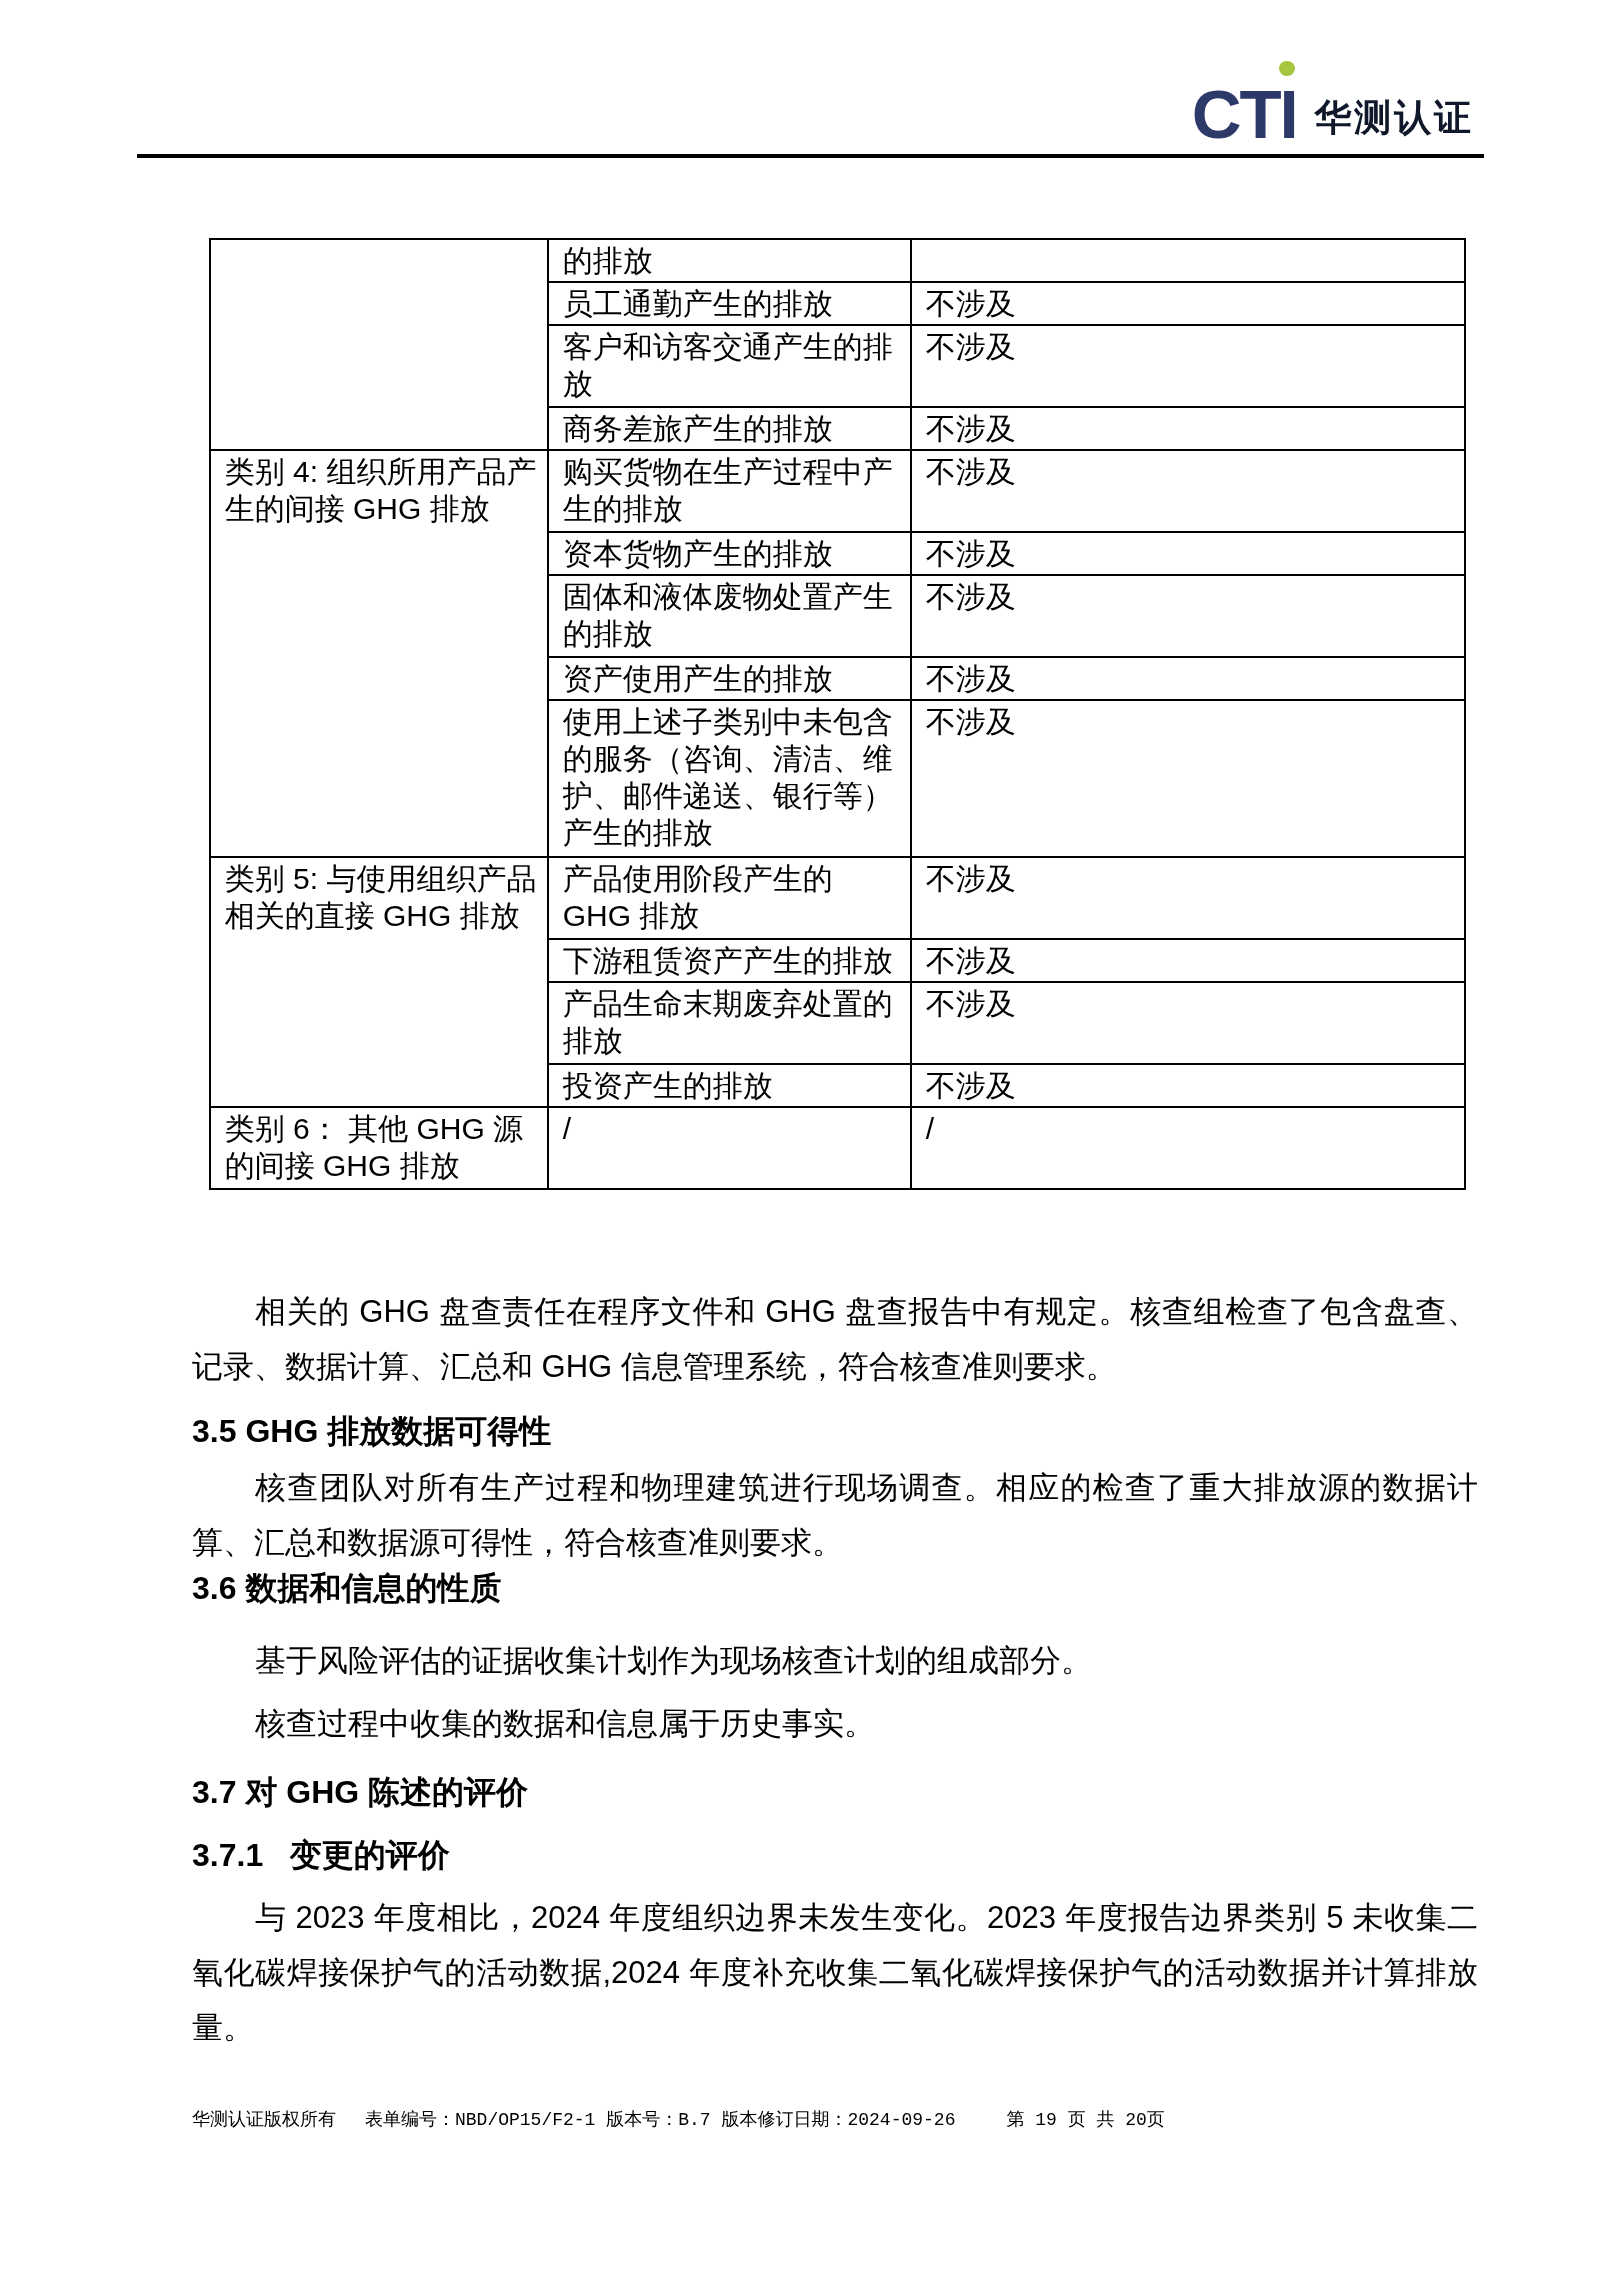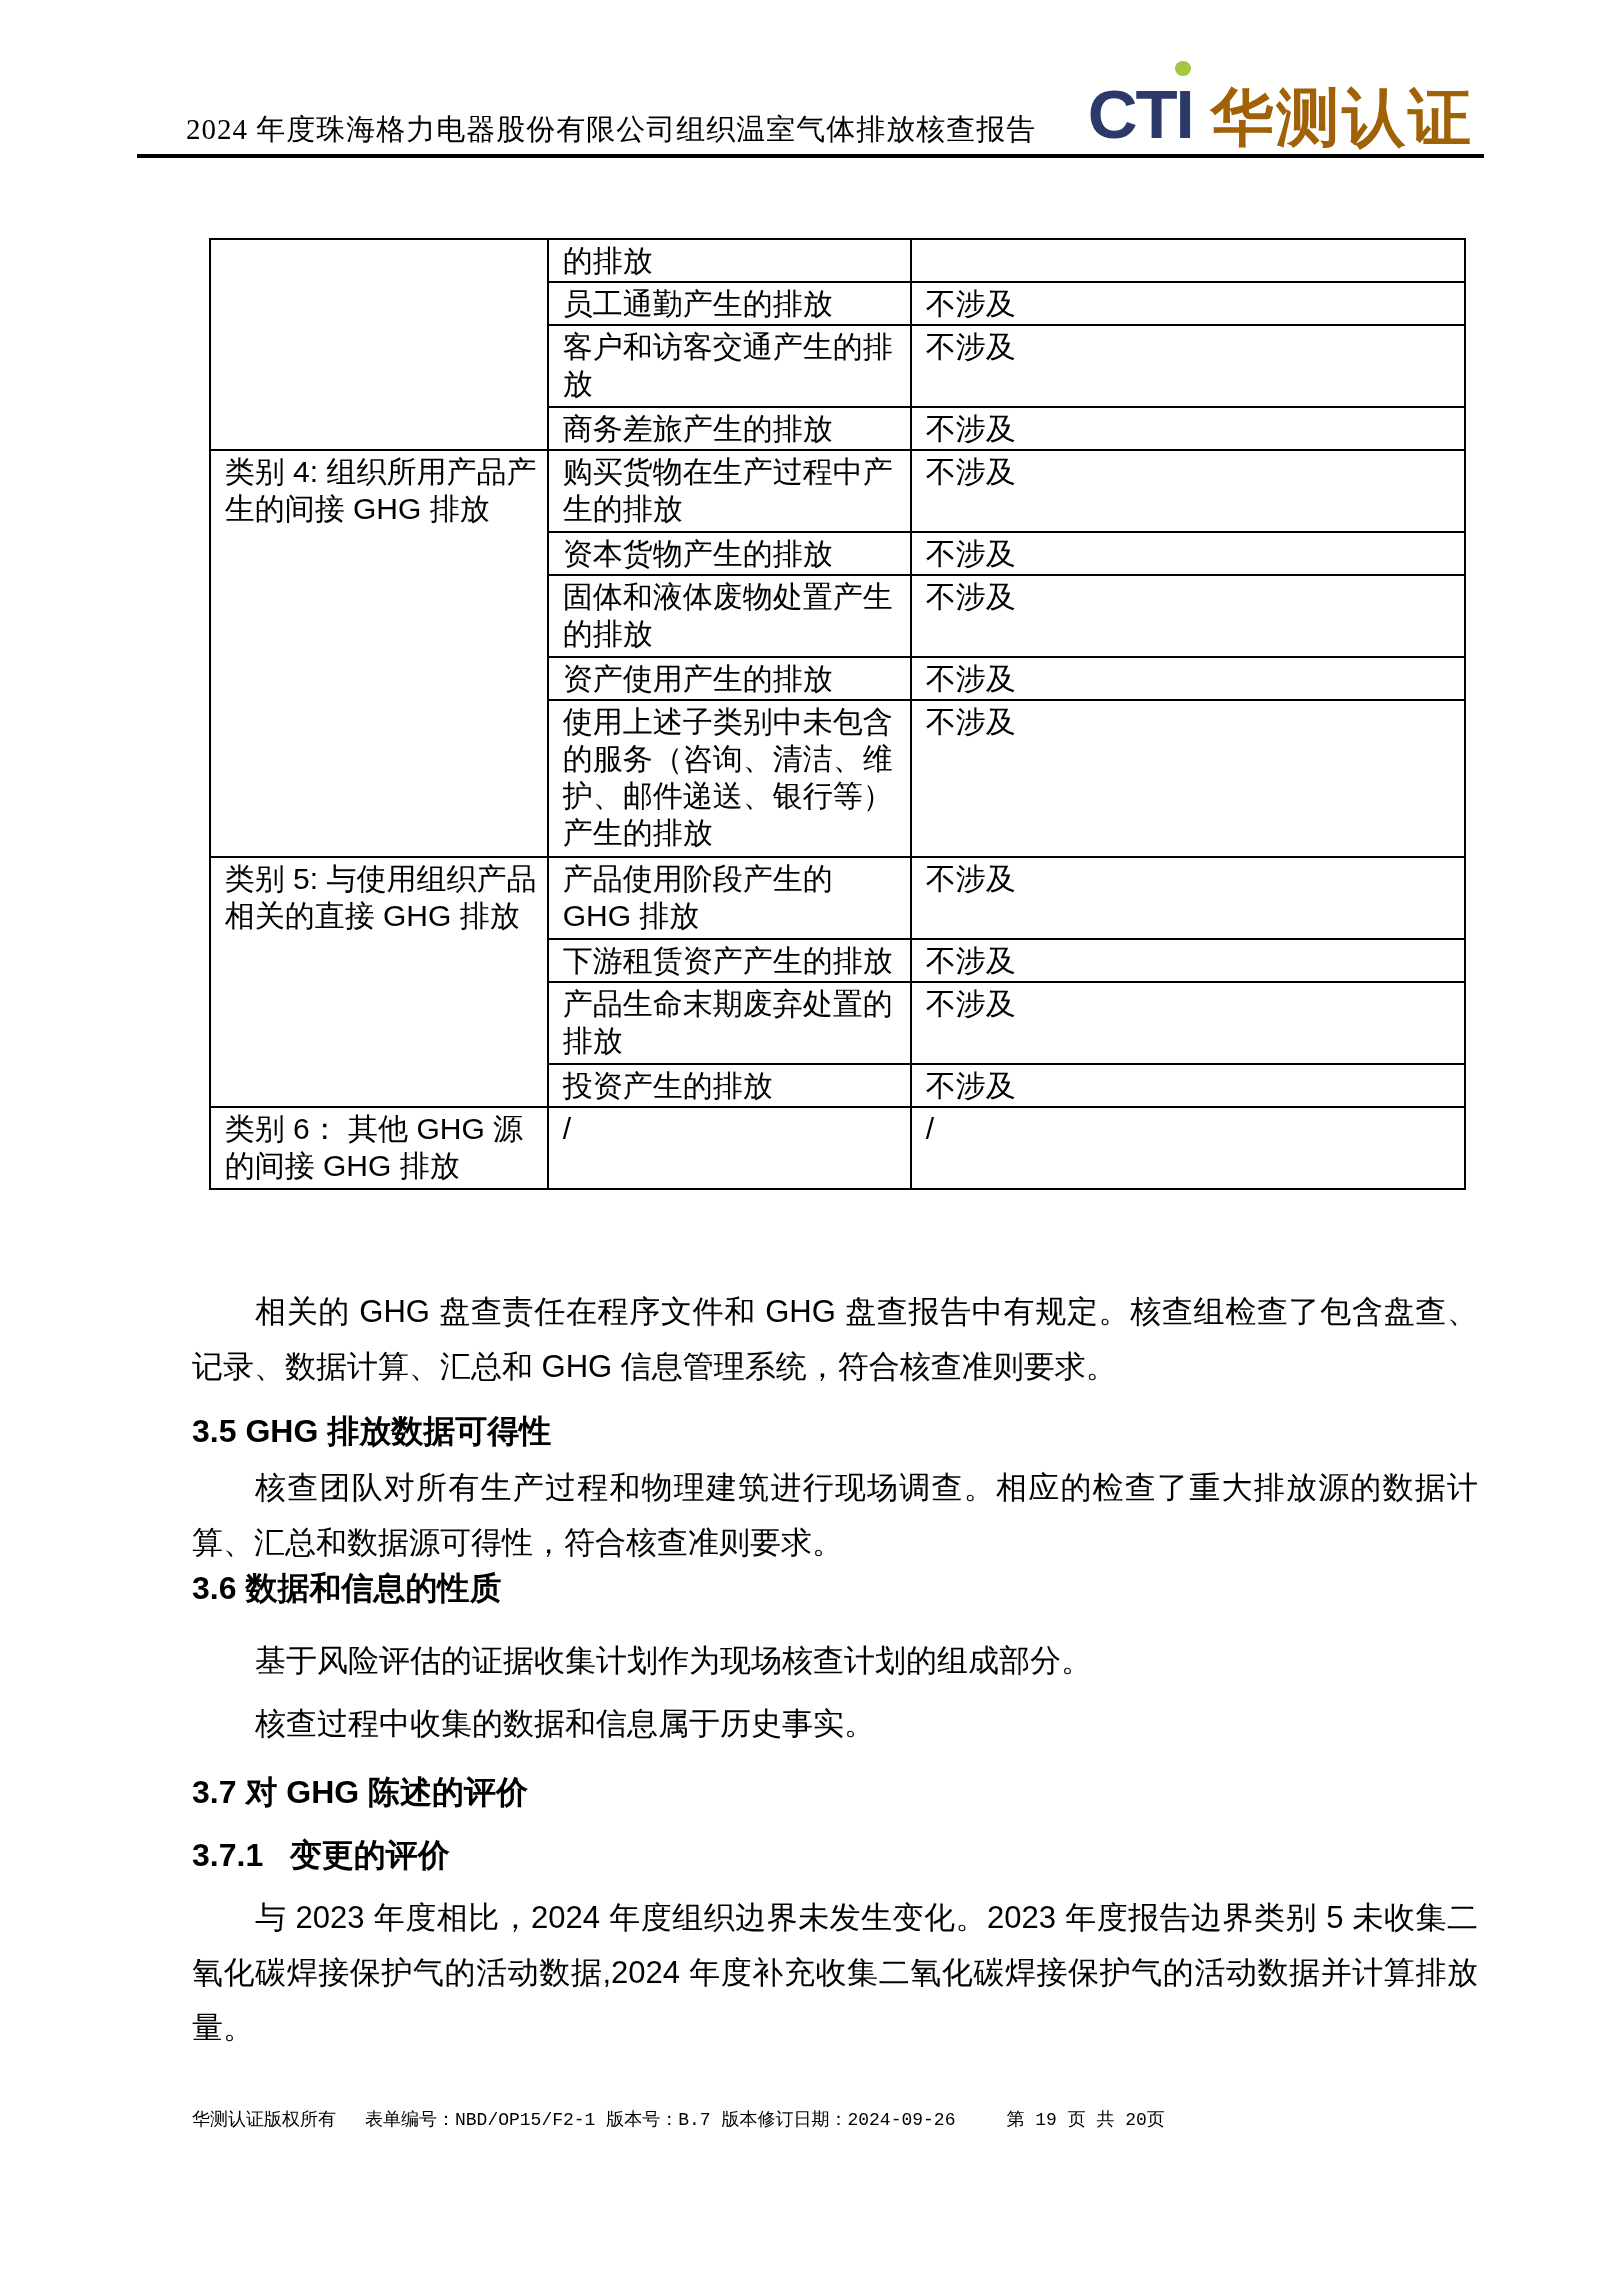--- a/index.html
+++ b/index.html
@@ -6,21 +6,21 @@
   .page{position:relative;width:1621px;height:2293px;background:#ffffff;overflow:hidden;
         font-family:"Liberation Sans",sans-serif;color:#000;}
   
   .report-title{position:absolute;left:186px;top:110px;font-family:"Liberation Serif",serif;
         font-size:29px;letter-spacing:1px;white-space:nowrap;}
   .logo{position:absolute;top:84px;right:147px;display:flex;align-items:flex-end;gap:17.6px;}
   .cti{position:relative;font-size:69px;line-height:61px;font-weight:900;letter-spacing:-2px;
         color:#2d3a69;font-family:"Liberation Sans",sans-serif;}
   .cti .dot{position:absolute;right:2px;top:-23.5px;width:15.7px;height:15.7px;border-radius:50%;
         background:#a6c63f;}
-  .brand{font-size:63px;line-height:55px;font-weight:800;letter-spacing:2.9px;color:#a16207;}
+  .brand{font-size:37px;line-height:55px;font-weight:800;letter-spacing:2.9px;color:#0f172a;}
   .header-rule{position:absolute;left:137px;right:137px;top:154px;height:3.9px;background:#000;}
   
   table.ghg{position:absolute;left:209px;top:238px;width:1255px;border-collapse:collapse;
         table-layout:fixed;border:2.9px solid #000;}
   table.ghg td{border:2px solid #000;vertical-align:top;font-size:30px;line-height:37px;
         padding:2px 9.8px 2px 13.7px;overflow:hidden;}
   tr.gtop td{border-top:2.9px solid #000;}
   td.lab{vertical-align:middle;padding-left:7.8px;padding-right:3.9px;}
   td.lab-top{vertical-align:top;}
   td.sta{padding-left:15.7px;}
@@ -34,21 +34,20 @@
   
   .footer{position:absolute;left:192px;top:2107px;font-size:18px;white-space:nowrap;font-family:Liberation Mono, monospace;}
   .footer .fi{margin-left:29px;}
   .footer .pg{margin-left:51px;}
 </style>
 </head>
 <body>
 
 <div class="page">
 
-  <div class="report-title">2024 年度珠海格力电器股份有限公司组织温室气体排放核查报告</div>
   <div class="logo">
     <span class="cti"><span>CTI</span><span class="dot"></span></span>
     <span class="brand">华测认证</span>
   </div>
   <div class="header-rule"></div>
 
   <table class="ghg">
     <colgroup>
         <col style="width:338px">
         <col style="width:363px">

